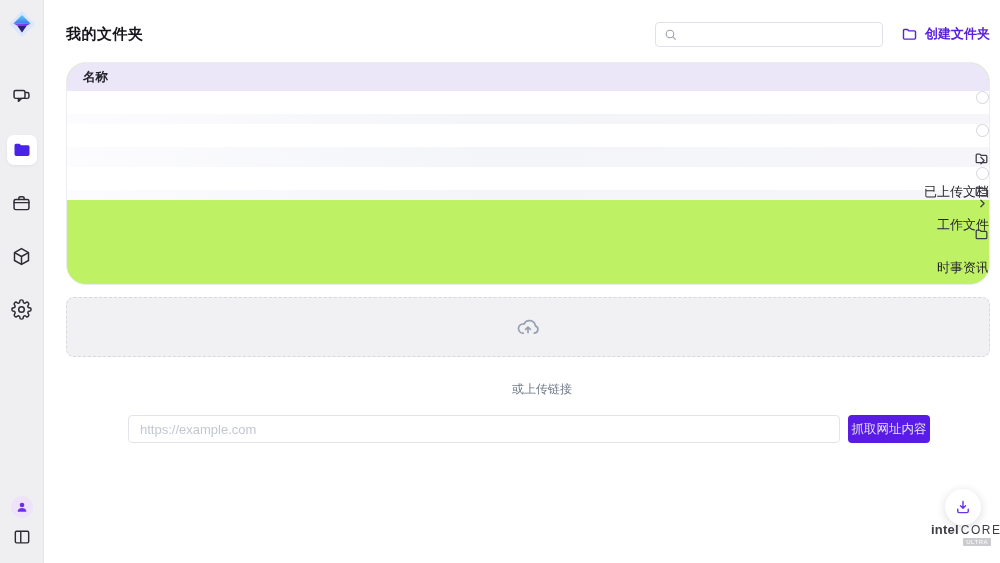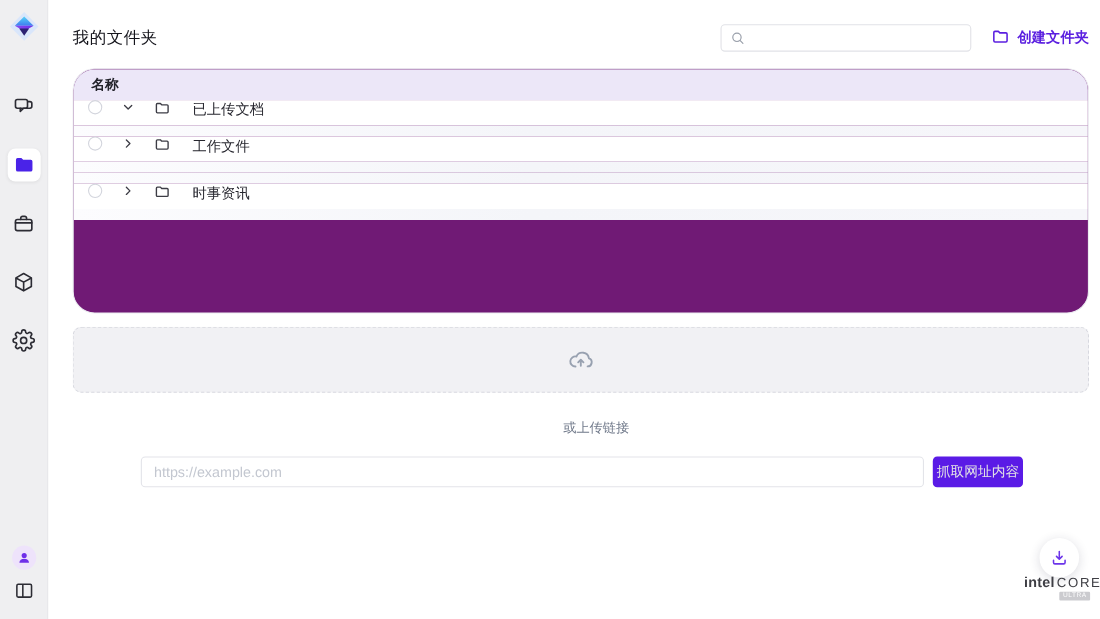--- a/index.html
+++ b/index.html
@@ -20,35 +20,35 @@
   .nav { margin-top:44px; display:flex; flex-direction:column; align-items:center; gap:23px; }
   .nav-item { width:30px; height:30px; display:flex; align-items:center; justify-content:center; border-radius:7px; cursor:pointer; }
   .nav-item.active { background:#ffffff; box-shadow:0 1px 3px rgba(0,0,0,.06); }
   .sidebar-bottom { margin-top:auto; margin-bottom:16px; display:flex; flex-direction:column; align-items:center; gap:9px; }
   .avatar { width:22px; height:22px; border-radius:50%; background:#eee3fb; display:flex; align-items:center; justify-content:center; cursor:pointer; }
 
   
   .main { position:absolute; left:44px; top:0; width:956px; height:563px; background:#fff; }
 
   .topbar { position:absolute; left:22px; right:10px; top:20px; height:28px; display:flex; align-items:center; }
-  .page-title { font-size:15px; font-weight:400; color:#15151c; letter-spacing:.5px;text-align:right; }
+  .page-title { font-size:15px; font-weight:700; color:#15151c; letter-spacing:.5px;text-align:right; }
   .search-box {
     margin-left:auto; width:228px; height:25px; border:1px solid #e1e2e7; border-radius:4px;
     background:#fff; display:flex; align-items:center; padding:0 8px; gap:6px;
   }
   .search-box input { border:none; outline:none; flex:1; font-size:12px; color:#333; background:transparent; font-family:"Liberation Sans",sans-serif; }
-  .create-btn { margin-left:18px; display:flex; align-items:flex-start; gap:7px; color:#5b1fe0; font-size:13px; font-weight:700; cursor:pointer; background:none; border:none; font-family:Liberation Sans, sans-serif; }
+  .create-btn { margin-left:18px; display:flex; align-items:flex-end; gap:7px; color:#5b1fe0; font-size:13px; font-weight:700; cursor:pointer; background:none; border:none; font-family:Liberation Sans, sans-serif; }
 
   
   .table {
     position:absolute; left:22px; right:10px; top:62px; height:223px;
-    border:1px solid #ececf1; border-radius:20px; background:#701a75; overflow:hidden;
+    border:1px solid #ececf1; border-radius:20px; background:#bef264; overflow:hidden;
   }
   .thead { height:28px; background:#ece7f8; display:flex; align-items:center; padding-left:16px; font-size:12.5px; font-weight:700; color:#23232b; }
-  .trow { height:23px; display:flex; align-items:flex-start; padding-left:13px; gap:17px; background:#fff; cursor:pointer; }
+  .trow { height:23px; display:flex; align-items:flex-end; padding-left:13px; gap:17px; background:#fff; cursor:pointer;flex-direction:column; }
   .trow .label { font-size:13px; color:#26262e; margin-left:3px; }
   .rowsep { height:10px; background:linear-gradient(90deg,#fcfcfe,#f4f5f9 45%,#f6f6fa); }
   .circle-cb { width:13px; height:13px; border-radius:50%; border:1.5px solid #d3d5dd; background:#fff; flex:none; cursor:pointer; }
 
   
   .dropzone {
     position:absolute; left:22px; right:10px; top:297px; height:60px;
     background:#f1f1f4; border:1.5px dashed #d7d8df; border-radius:8px;
     display:flex; flex-direction:column; align-items:center; justify-content:center; gap:3px; cursor:pointer;
   }

